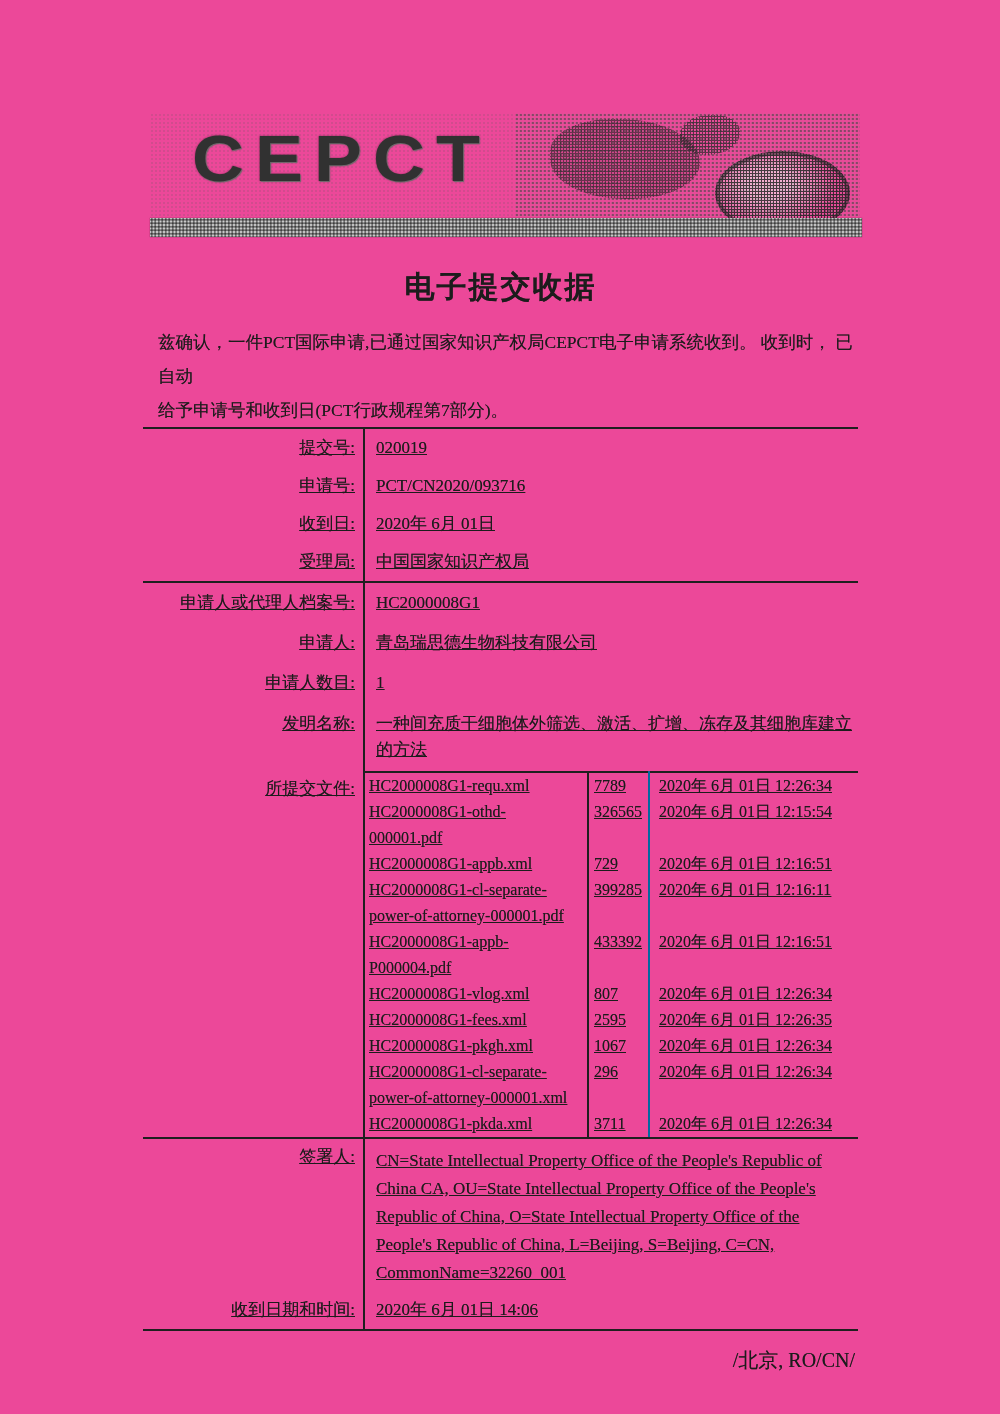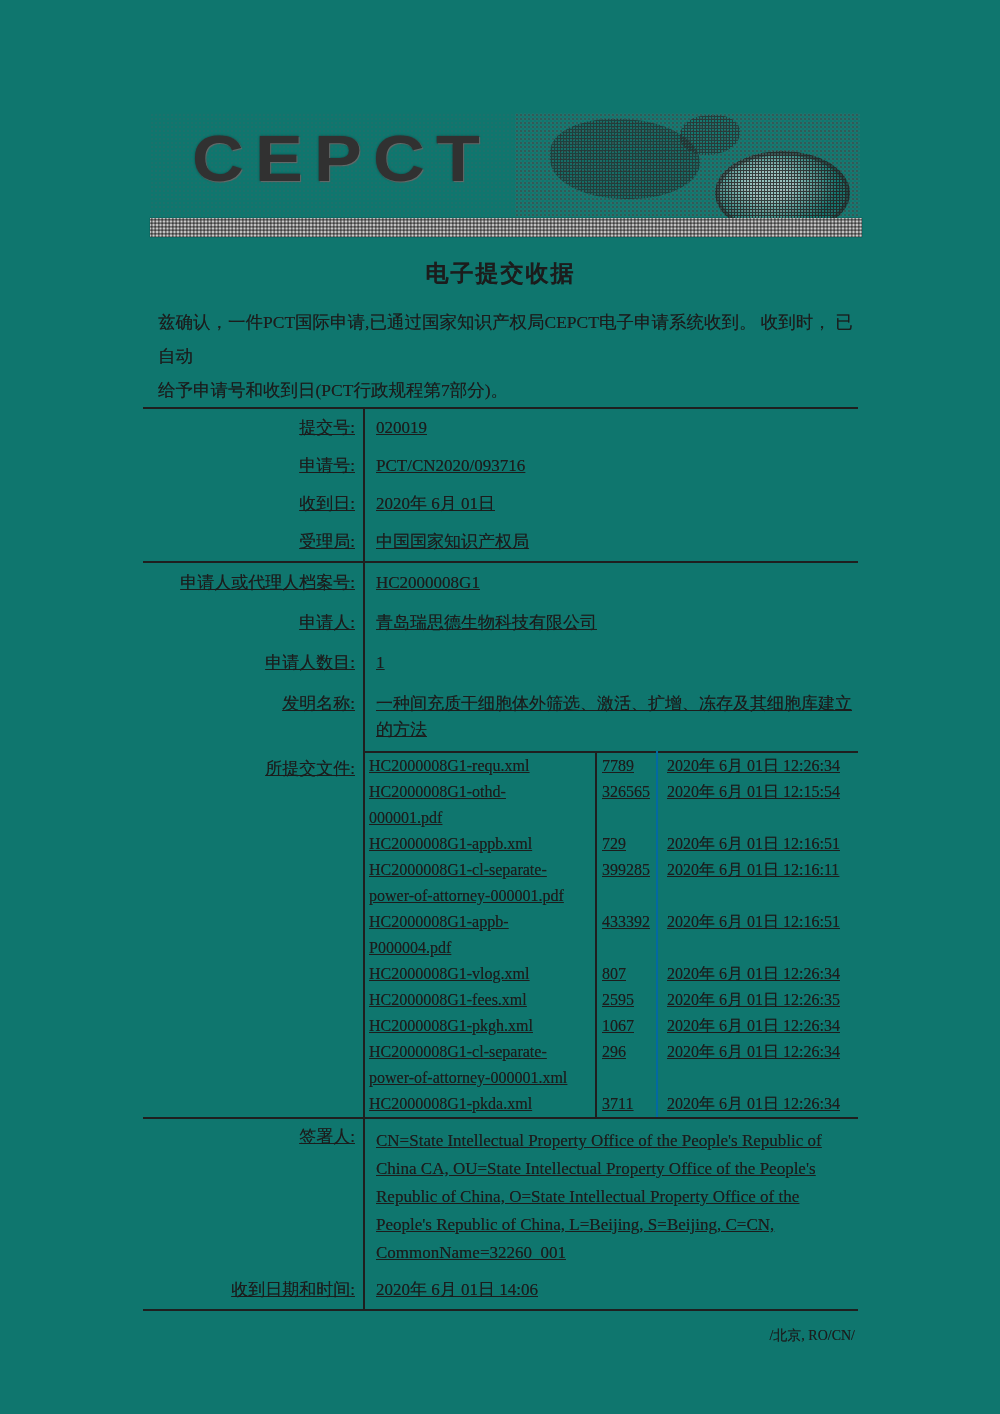--- a/index.html
+++ b/index.html
@@ -1,17 +1,17 @@
 <!DOCTYPE html>
 <html><head>
 <meta charset="utf-8">
 <style>
   html,body{margin:0;padding:0;background:#ffffff;}
   .sheet{
-    position:relative;width:1000px;height:1414px;background:#0f766e;
+    position:relative;width:1000px;height:1414px;background:#ec4899;
     color:#1c1c1c;font-family:"Liberation Serif","DejaVu Serif",serif;
     overflow:hidden;
   }
   .ink{text-shadow:0 0 0.6px rgba(25,25,25,0.6);}
   
   .logo-area{position:absolute;left:150px;top:113px;width:710px;height:104px;
     background-image:radial-gradient(circle,rgba(90,90,90,0.18) 0.7px,transparent 1.2px);
     background-size:4px 4px;}
   .logo-halftone{position:absolute;right:0;top:0;width:345px;height:104px;
     background-image:radial-gradient(circle,rgba(70,70,70,0.55) 0.9px,rgba(130,130,130,0.25) 1.4px,transparent 1.7px);
@@ -35,46 +35,46 @@
     font-weight:bold;font-size:64px;line-height:64px;letter-spacing:10px;
     color:#313131;transform:scaleX(1.12);transform-origin:left;
     text-shadow:1px 1px 1px #6a6a6a,0 0 2px rgba(0,0,0,0.45);}
   .logo-strip{position:absolute;left:150px;top:218px;width:712px;height:19px;z-index:3;
     background-color:#ececec;
     background-image:radial-gradient(circle,#3e3e3e 1.1px,#9b9b9b 1.6px,transparent 2px);
     background-size:3.5px 3.5px;
     box-shadow:0 0 1px rgba(0,0,0,0.5);}
   
   .content{position:relative;padding:250px 142px 0 143px;}
-  .title{margin:8px;text-align:center;font-size:23px;font-weight:bold;letter-spacing:2px;}
+  .title{margin:17px;text-align:center;font-size:30px;font-weight:bold;letter-spacing:2px;}
   .intro{margin:16px 0 0 15px;font-size:17.5px;line-height:34px;}
   
   .doc-table{margin-top:0;border-top:2px solid #1f1f1f;font-size:17px;}
   .sec{display:table;width:100%;border-bottom:2px solid #1f1f1f;border-collapse:collapse;}
   .trow{display:table-row;text-decoration:underline;}
   .tlabel{display:table-cell;width:212px;text-align:right;vertical-align:top;
     padding:9px 8px 9px 0;line-height:20px;}
   .tvalue{display:table-cell;border-left:2px solid #1f1f1f;vertical-align:top;
     padding:9px 0 9px 11px;line-height:20px;}
   .sec2 .tlabel,.sec2 .tvalue{padding-top:10px;padding-bottom:10px;}
   .row-invention .tlabel,.row-invention .tvalue{padding-top:8px;padding-bottom:8px;line-height:26px;}
   .row-files .tvalue{padding:0;}
   .row-files .tlabel{padding-top:8px;}
   
   .files-table{display:table;width:100%;border-top:2px solid #1f1f1f;font-size:16px;}
   .frow{display:table-row;}
   .fname,.fsize,.ftime{display:table-cell;vertical-align:top;line-height:26px;}
-  .fname{width:210px;border-right:2px solid #1f1f1f;padding:0 16px 0 4px;word-break:break-word;}
+  .fname{width:210px;border-right:2px solid #1f1f1f;padding:0 8px 0 4px;word-break:break-word;}
   .fsize{width:52px;border-right:2px solid #0369a1;padding:0 2px 0 5px;}
   .ftime{padding:0 0 0 9px;}
   
   .row-signer .tlabel{padding-top:8px;margin-top:41px;}
   .row-signer .tvalue{padding-top:8px;padding-bottom:4px;}
   .signer-line{line-height:28px;font-size:17px;}
-  .footer{margin-top:16px;text-align:right;padding-right:3px;font-size:14px;}
+  .footer{margin-top:16px;text-align:right;padding-right:3px;font-size:20px;}
 </style>
 </head>
 <body>
 
 <div class="sheet">
 
   <div class="logo-area">
     <div class="logo-halftone"></div>
     <div class="logo-map-blob"></div>
     <div class="logo-map-blob2"></div>

